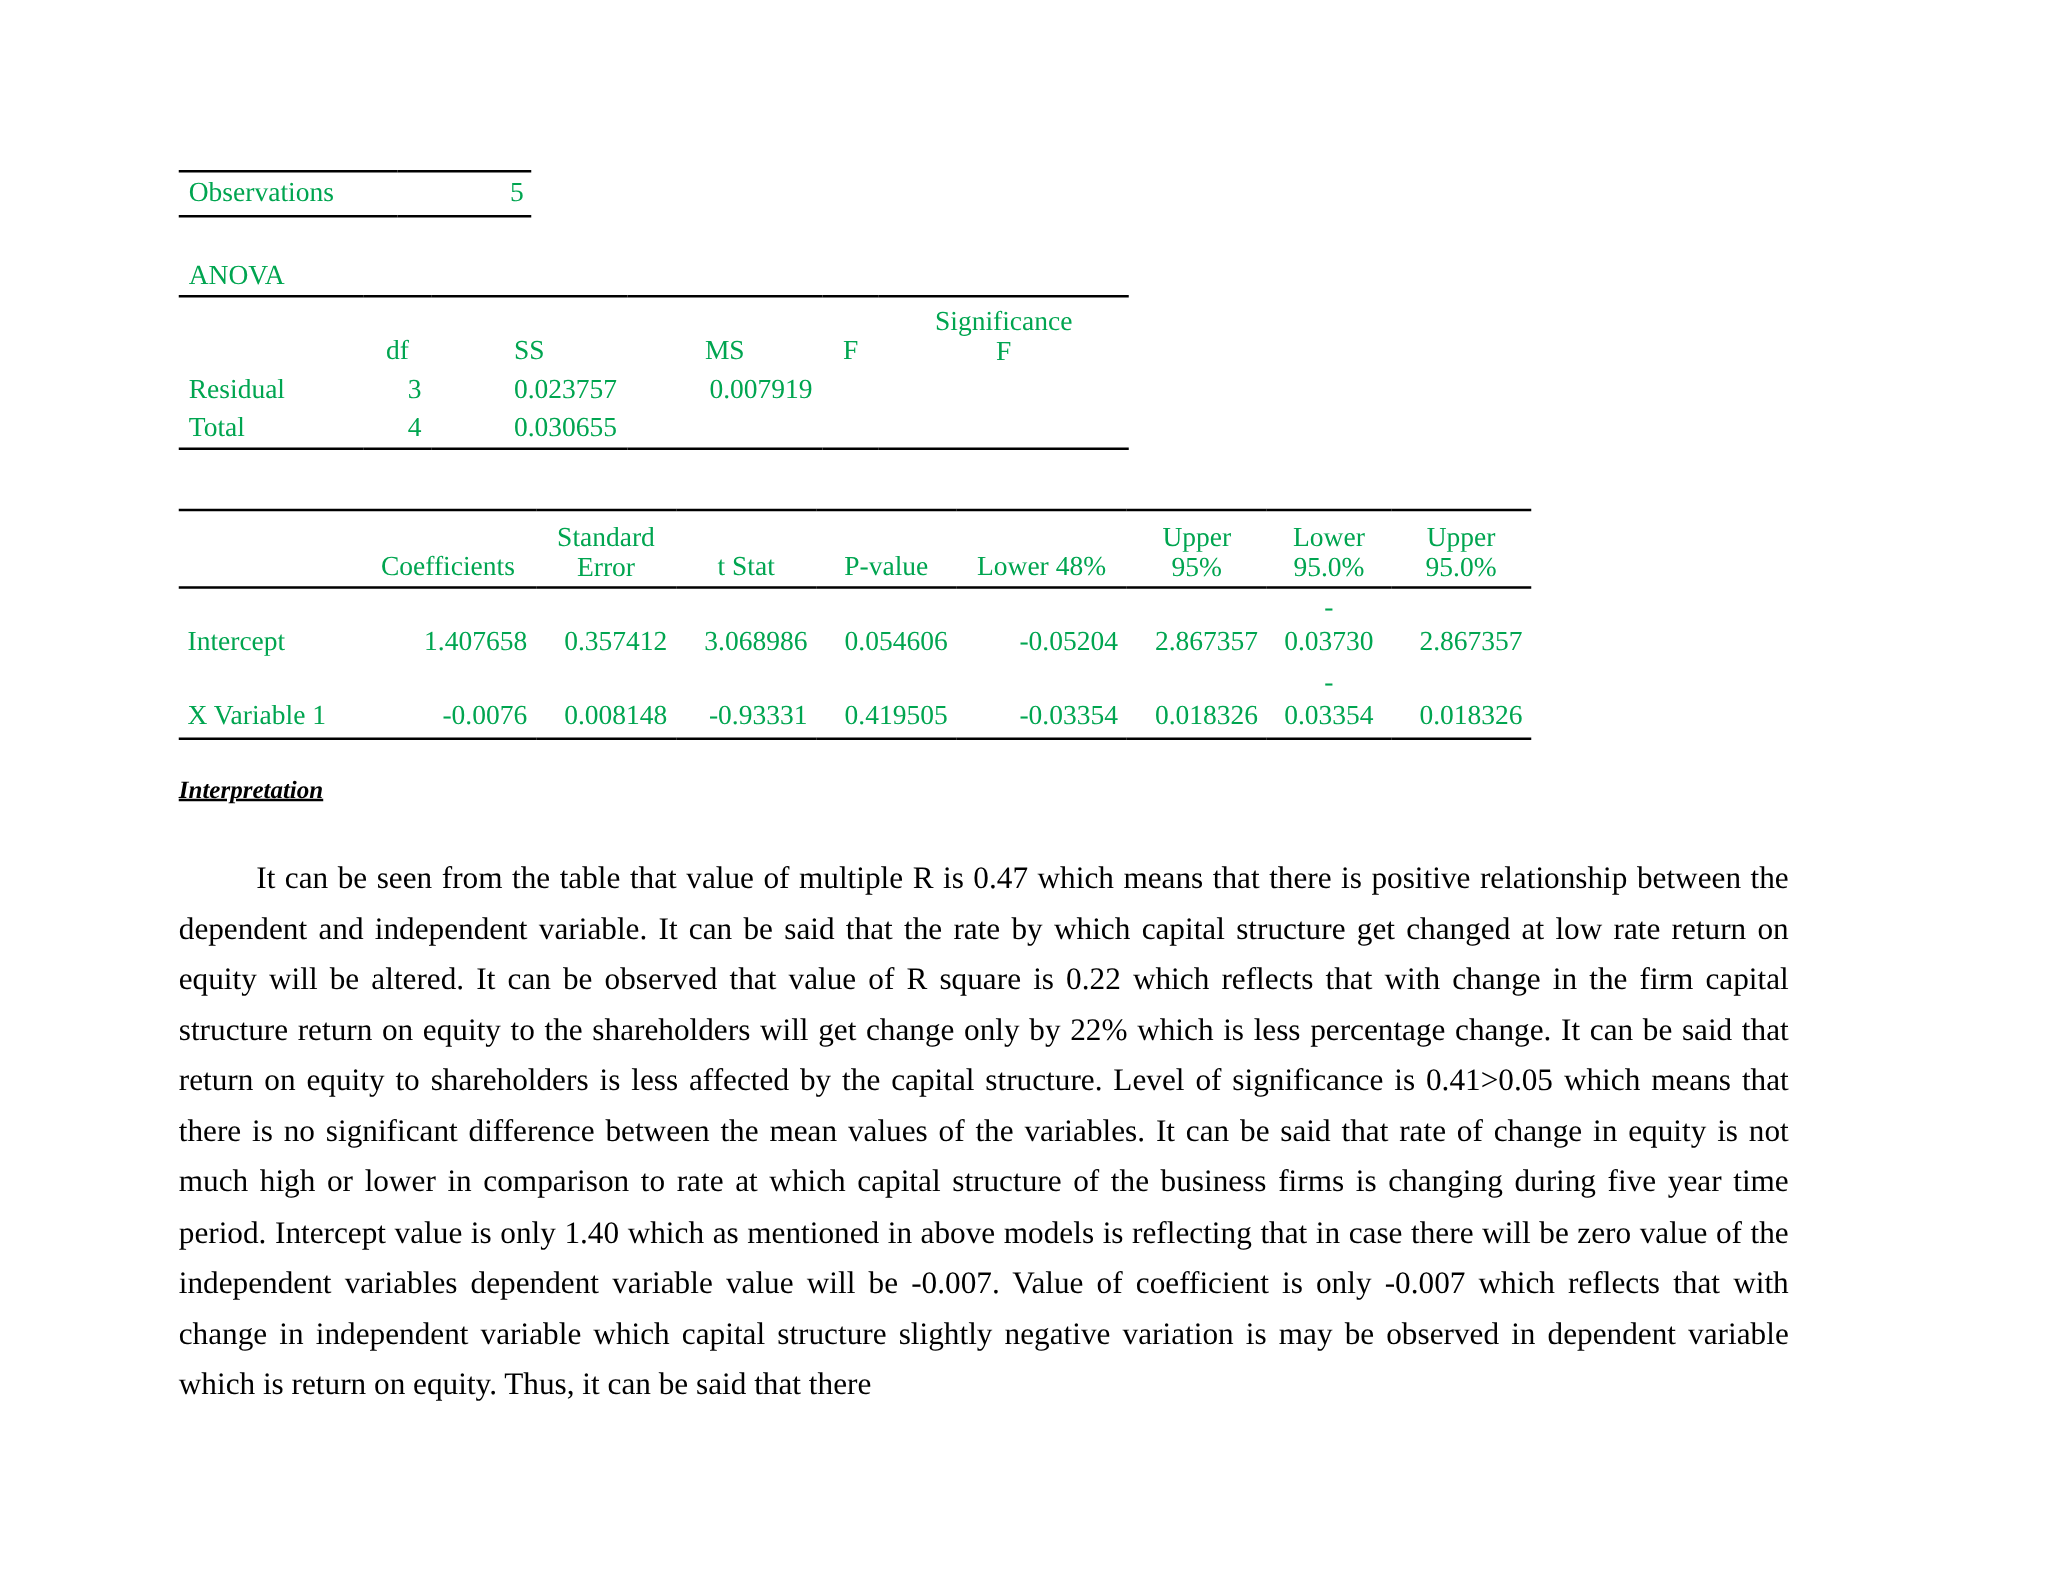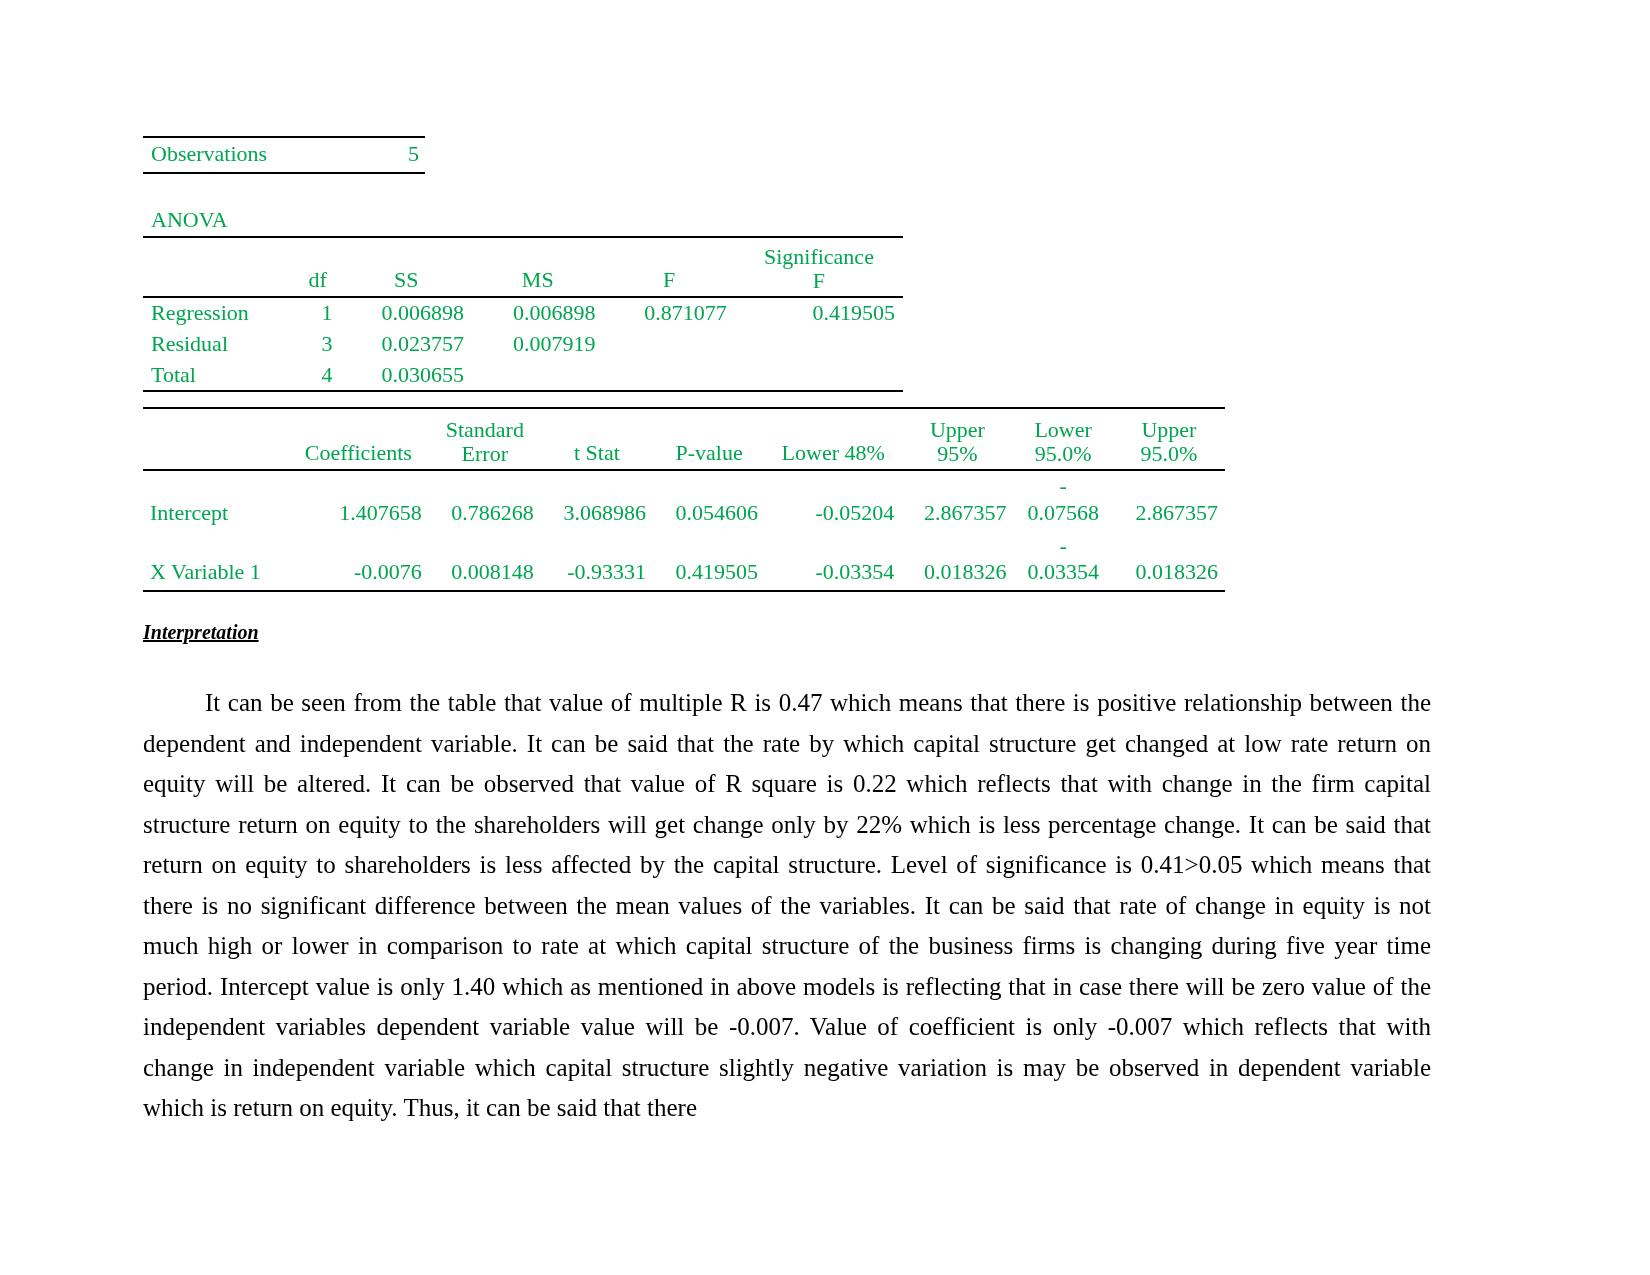--- a/index.html
+++ b/index.html
@@ -135,28 +135,20 @@
         <th class="hdr-cell">SS</th>
         <th class="hdr-cell">MS</th>
         <th class="hdr-cell">F</th>
         <th class="hdr-cell sig-f">
           <span>Significance</span><br>
           <span>F</span>
         </th>
       </tr>
     </thead>
     <tbody>
-      <tr class="rule-top">
-        <td class="lbl">Regression</td>
-        <td class="num">1</td>
-        <td class="num">0.006898</td>
-        <td class="num">0.006898</td>
-        <td class="num">0.871077</td>
-        <td class="num">0.419505</td>
-      </tr>
       <tr>
         <td class="lbl">Residual</td>
         <td class="num">3</td>
         <td class="num">0.023757</td>
         <td class="num">0.007919</td>
         <td class="num"></td>
         <td class="num"></td>
       </tr>
       <tr class="rule-bot">
         <td class="lbl">Total</td>
@@ -192,29 +184,29 @@
         <th class="hdr-cell two-line">
           <span>Upper</span><br>
           <span>95.0%</span>
         </th>
       </tr>
     </thead>
     <tbody>
       <tr class="rule-top">
         <td class="lbl datacell">Intercept</td>
         <td class="num datacell">1.407658</td>
-        <td class="num datacell">0.786268</td>
+        <td class="num datacell">0.357412</td>
         <td class="num datacell">3.068986</td>
         <td class="num datacell">0.054606</td>
         <td class="num datacell">-0.05204</td>
         <td class="num datacell">2.867357</td>
         <td class="num datacell">
           <span class="wrapneg">
             <span class="minus">-</span>
-            <span>0.07568</span>
+            <span>0.03730</span>
           </span>
         </td>
         <td class="num datacell">2.867357</td>
       </tr>
       <tr class="rule-bot">
         <td class="lbl datacell">X Variable 1</td>
         <td class="num datacell">-0.0076</td>
         <td class="num datacell">0.008148</td>
         <td class="num datacell">-0.93331</td>
         <td class="num datacell">0.419505</td>

